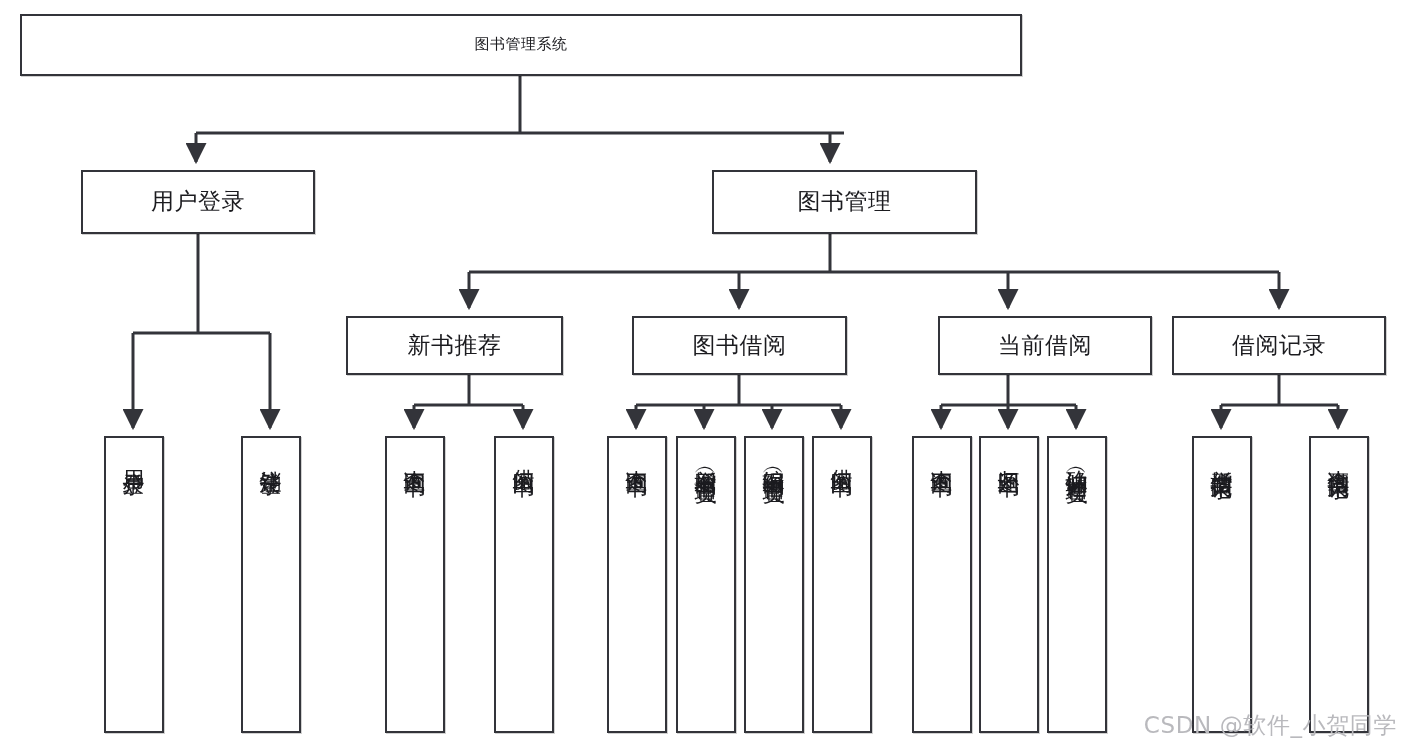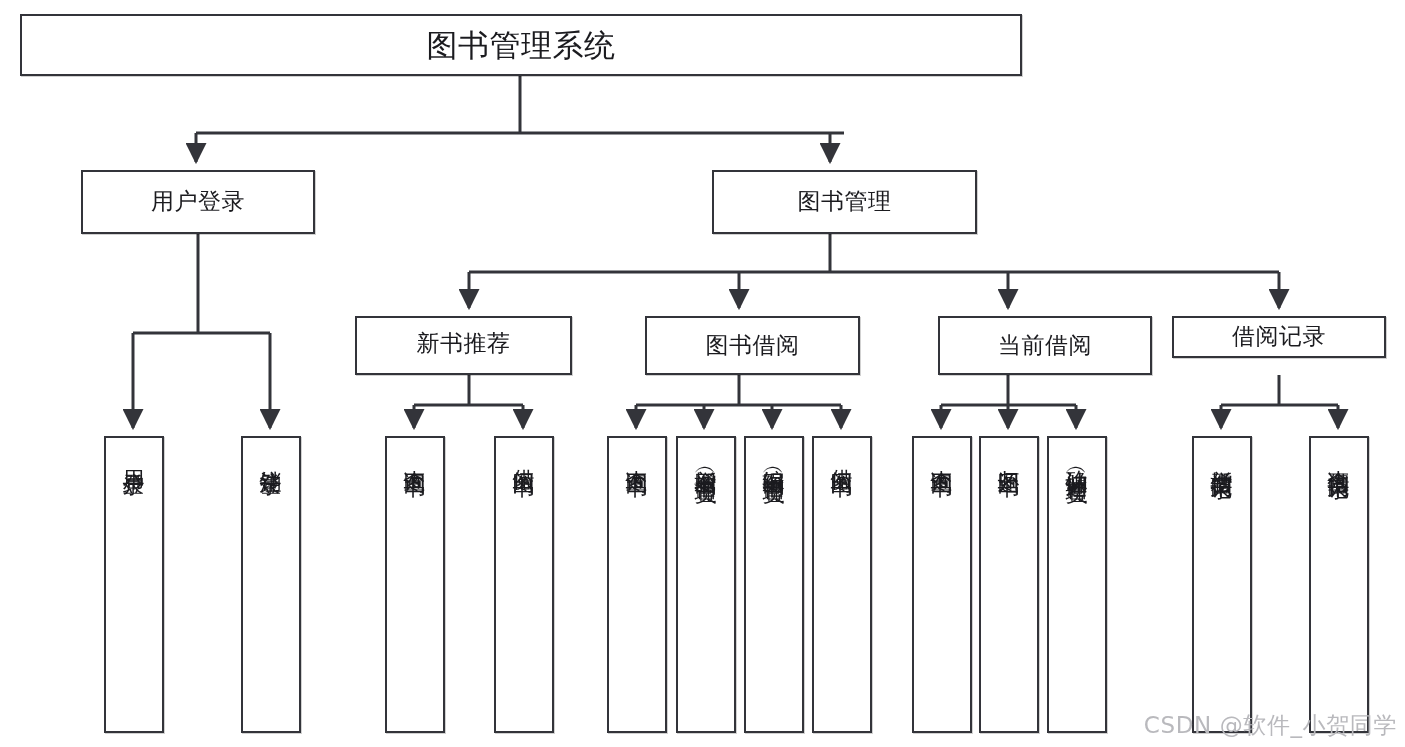--- a/index.html
+++ b/index.html
@@ -44,21 +44,21 @@
     display: block;
     text-align: center;
     line-height: 1.18;
     letter-spacing: 0.5px;
   }
   .node.horizontal .label {
     writing-mode: horizontal-tb;
     font-size: 23px;
   }
   .node.root .label {
-    font-size: 31px;
+    font-size: 15px;
   }
   .node.vertical {
     align-items: flex-start;
     justify-content: center;
     padding-top: 14px;
   }
   .node.vertical .label {
     writing-mode: vertical-rl;
     text-orientation: upright;
     font-size: 22px;
@@ -138,33 +138,33 @@
   </div>
 
   <div class="node horizontal" style="left:81px; top:170px; width:234px; height:64px;">
     <span class="label">用户登录</span>
   </div>
 
   <div class="node horizontal" style="left:712px; top:170px; width:265px; height:64px;">
     <span class="label">图书管理</span>
   </div>
 
-  <div class="node horizontal" style="left:355px; top:316px; width:217px; height:59px;font-family:Liberation Mono, monospace;">
+  <div class="node horizontal" style="left:346px; top:316px; width:217px; height:59px;">
     <span class="label">新书推荐</span>
   </div>
 
-  <div class="node horizontal" style="left:632px; top:316px; width:215px; height:59px;margin-left:13px;">
+  <div class="node horizontal" style="left:632px; top:316px; width:215px; height:59px;">
     <span class="label">图书借阅</span>
   </div>
 
   <div class="node horizontal" style="left:938px; top:316px; width:214px; height:59px;">
     <span class="label">当前借阅</span>
   </div>
 
-  <div class="node horizontal" style="left:1172px; top:316px; width:214px; height:42px;">
+  <div class="node horizontal" style="left:1172px; top:316px; width:214px; height:59px;">
     <span class="label">借阅记录</span>
   </div>
 
   <div class="node vertical" style="left:104px; top:436px; width:60px; height:297px;">
     <span class="label">用户登录</span>
   </div>
 
   <div class="node vertical" style="left:241px; top:436px; width:60px; height:297px;">
     <span class="label">注销登录</span>
   </div>

